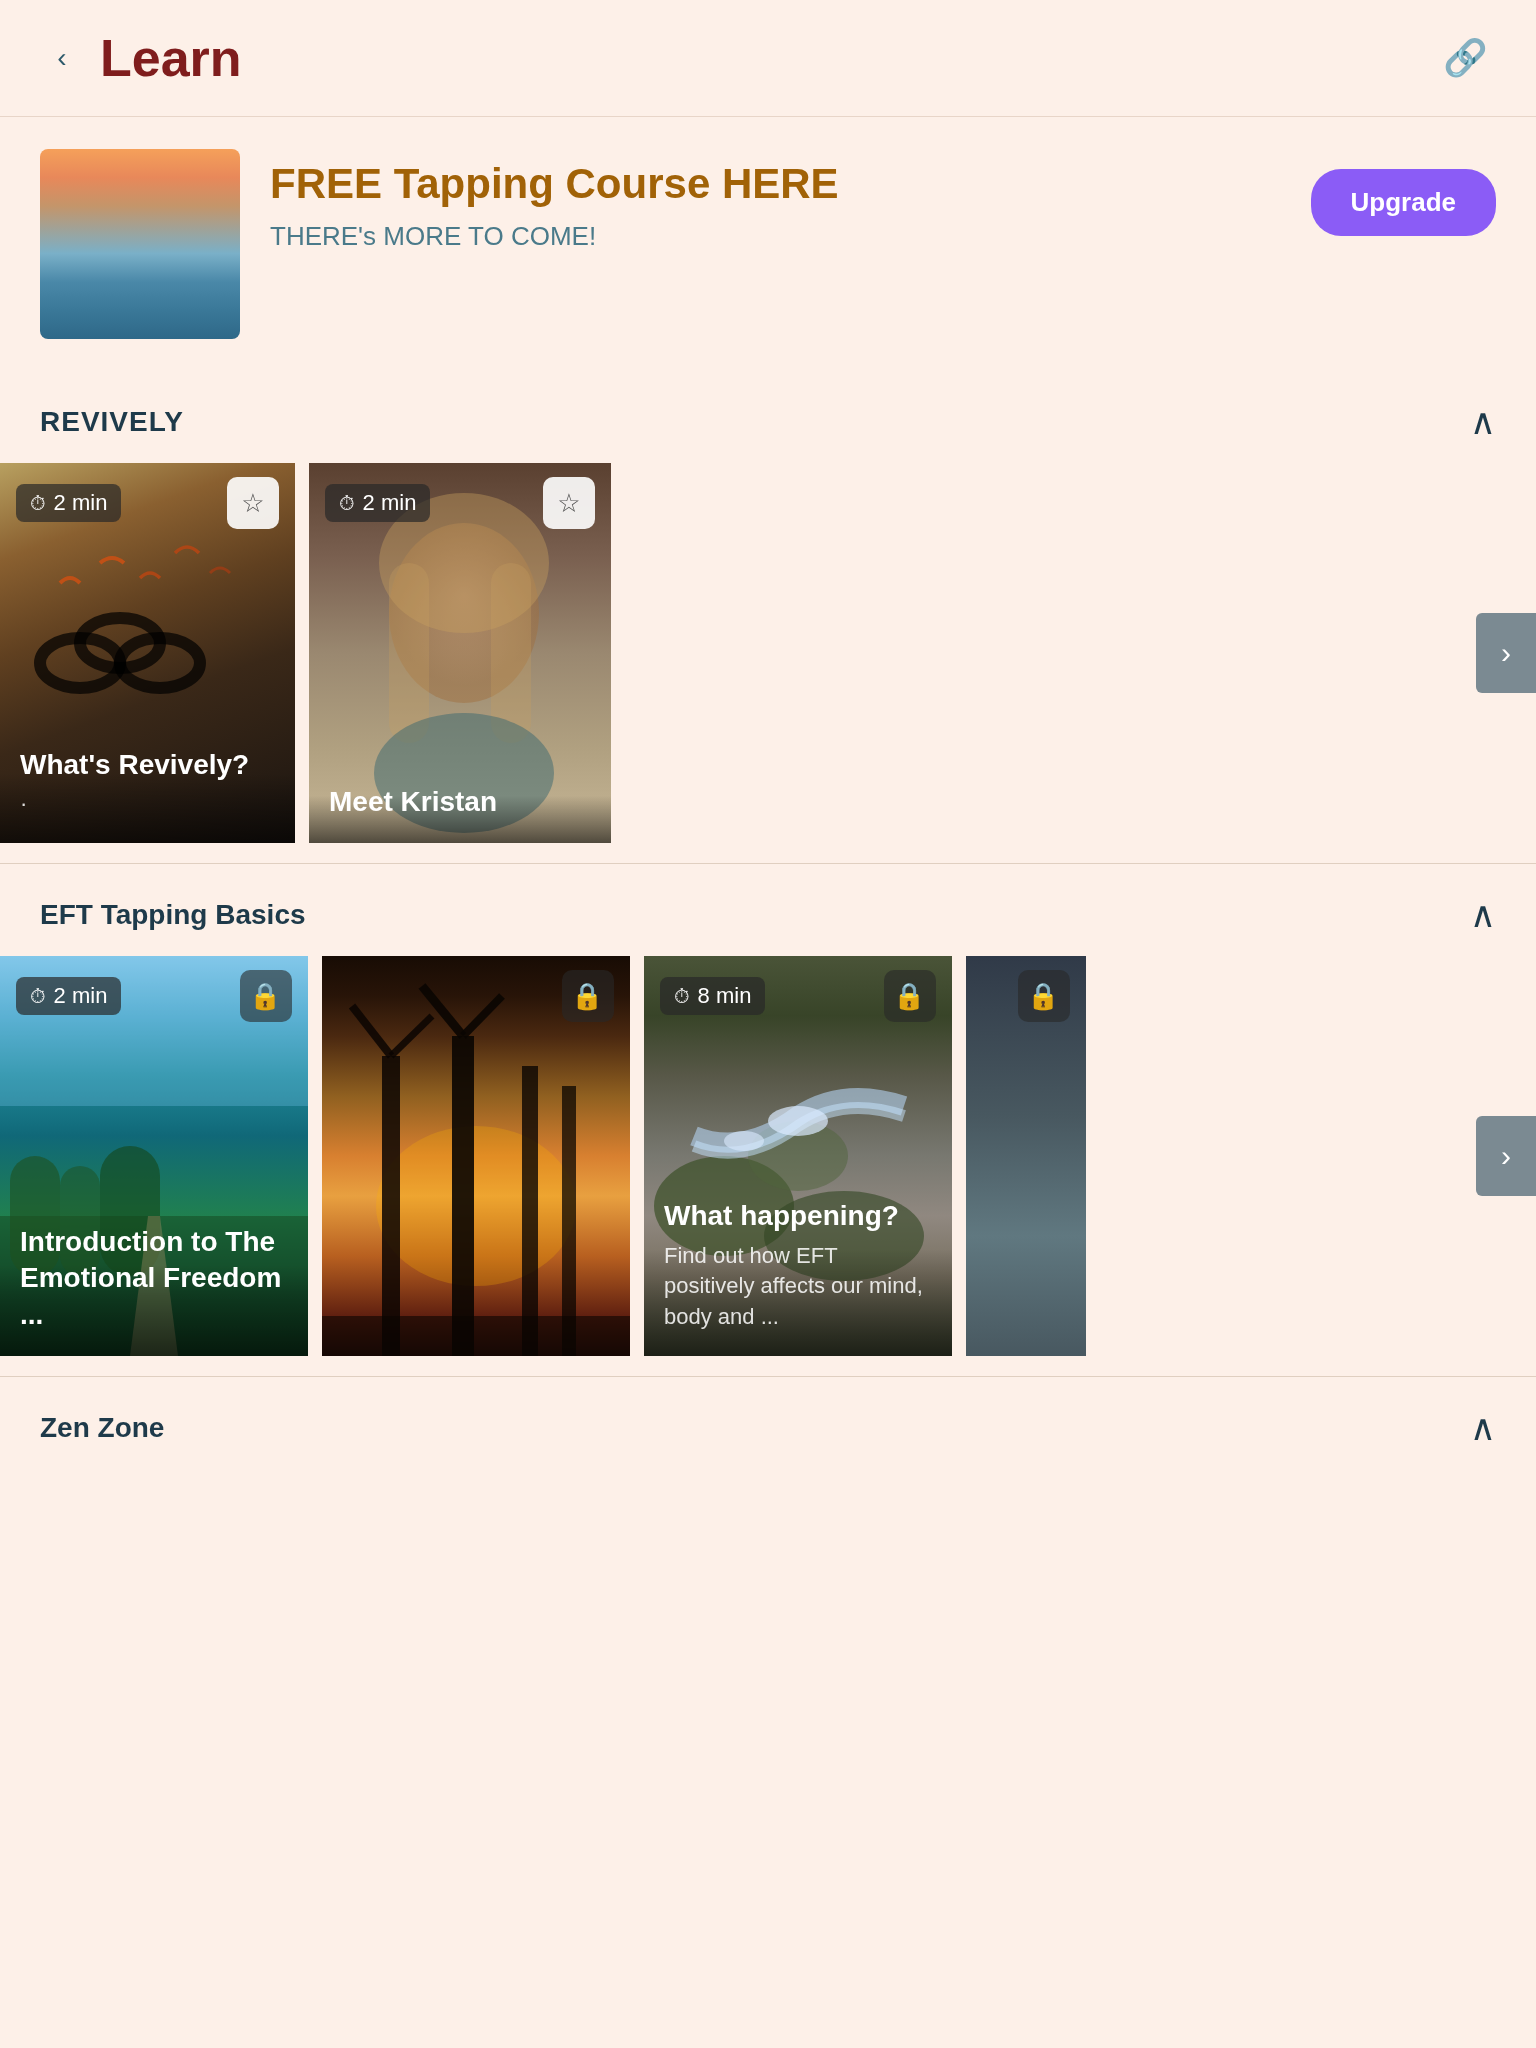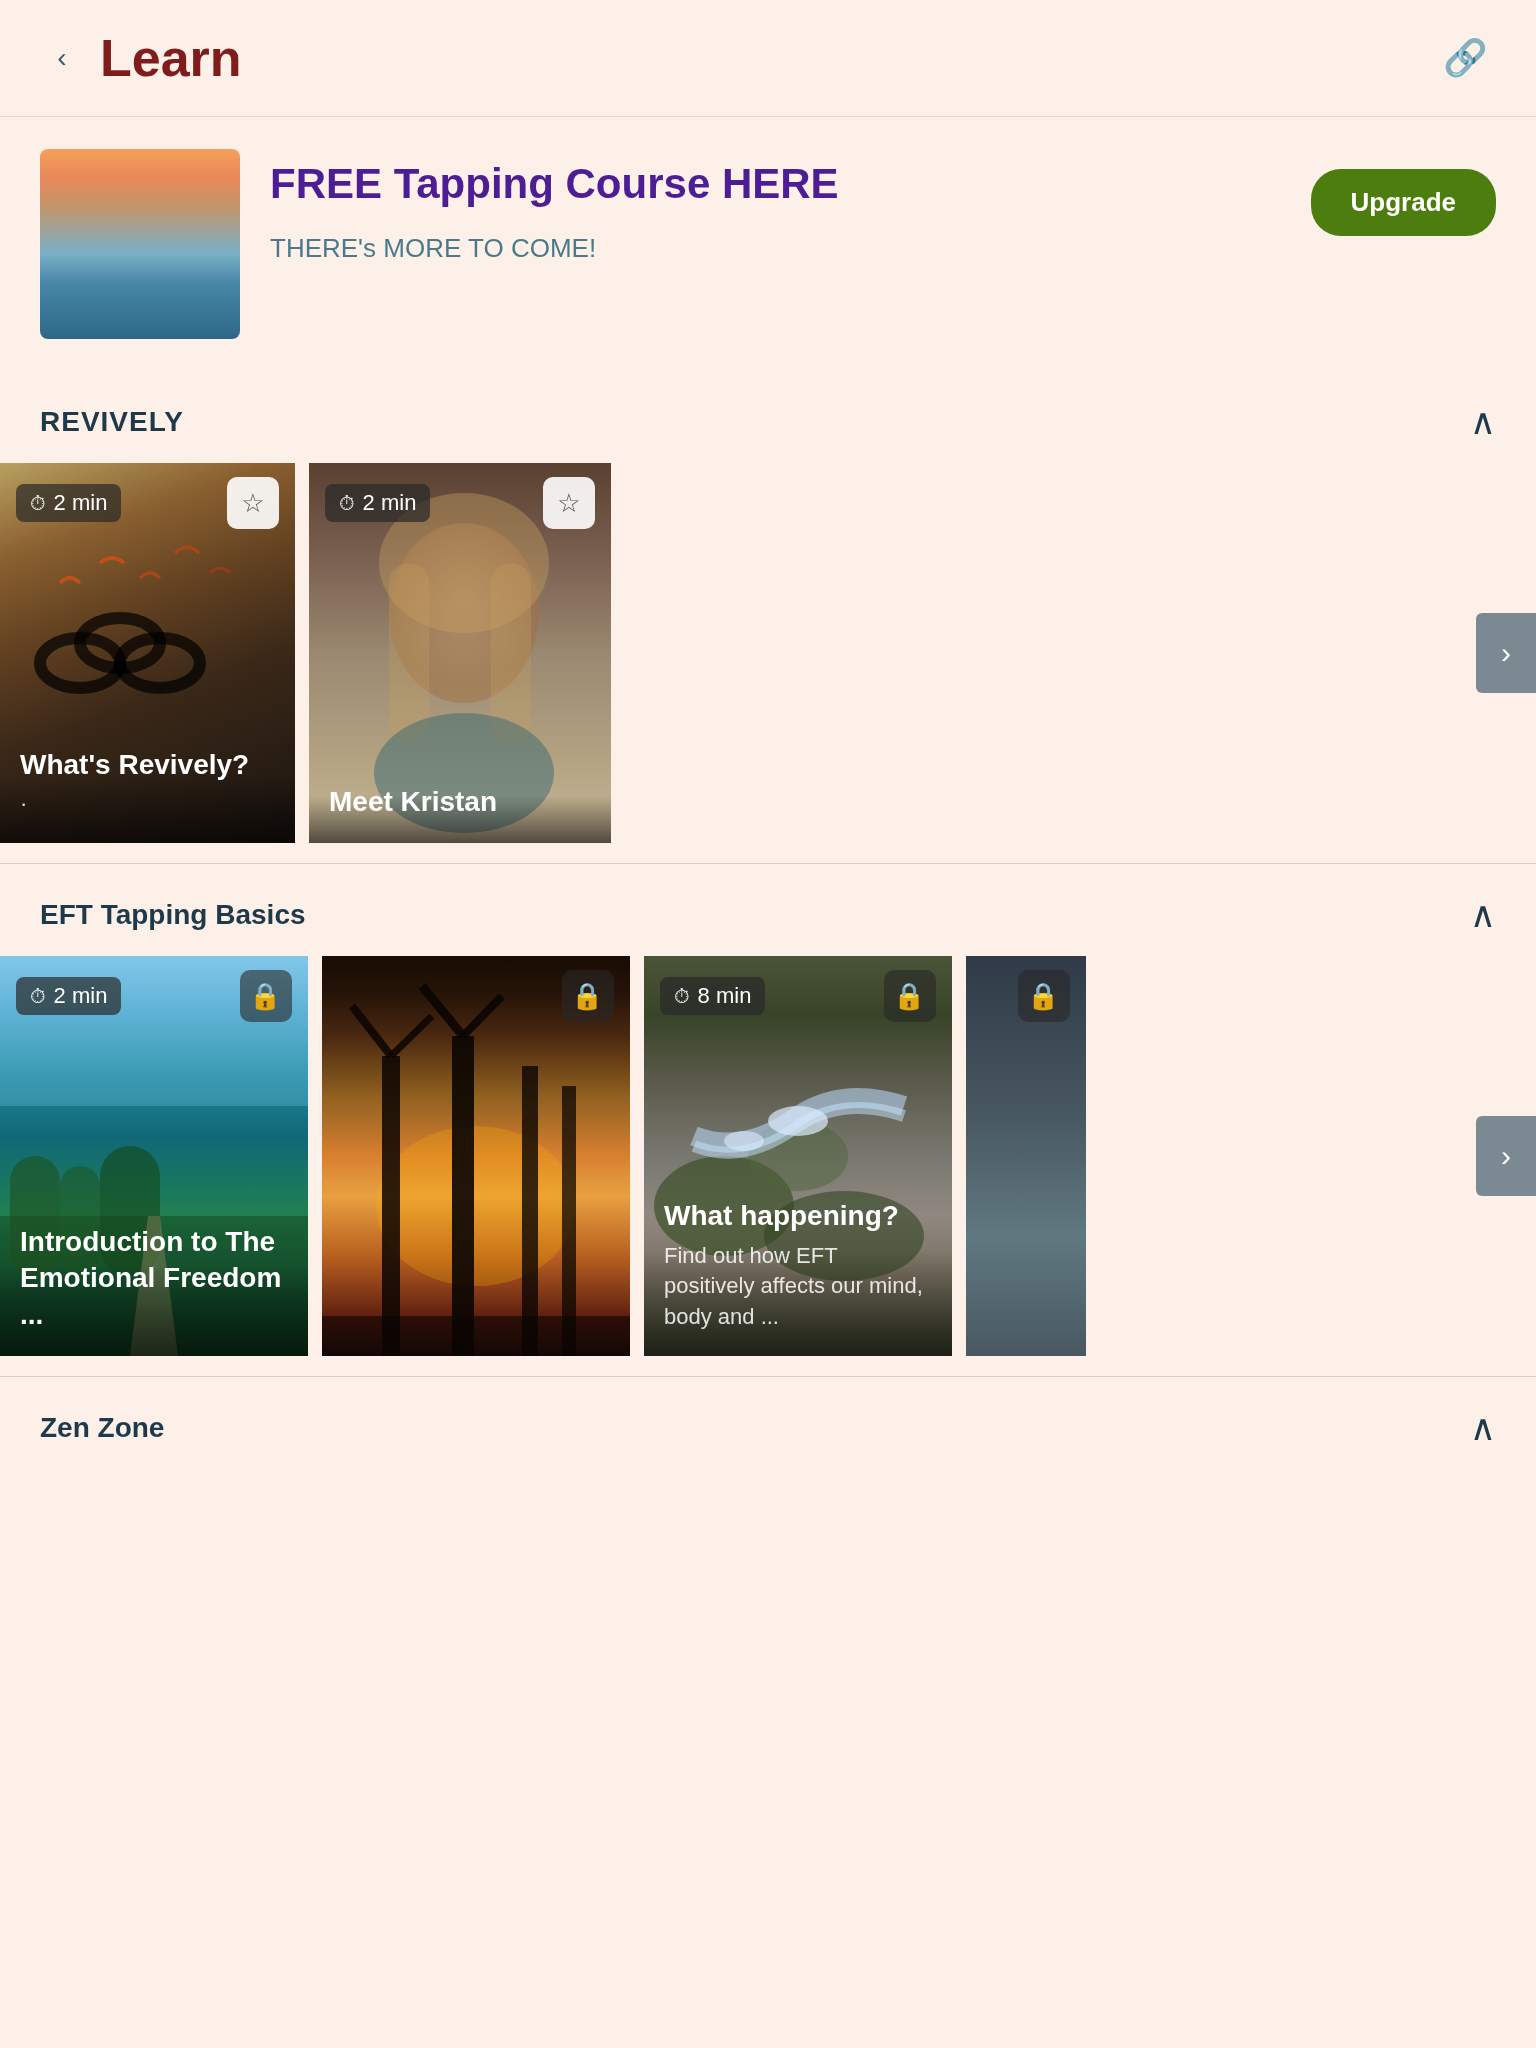--- a/index.html
+++ b/index.html
@@ -86,31 +86,31 @@
         #2e6888 100%
       );
     }
     .hero-content {
       flex: 1;
       padding-top: 10px;
     }
     .hero-title {
       font-size: 42px;
       font-weight: 700;
-      color: #4c1d95;
-      margin-bottom: 24px;
+      color: #a16207;
+      margin-bottom: 12px;
       line-height: 1.2;
     }
     .hero-subtitle {
       font-size: 26px;
       color: #4a7a8a;
       font-weight: 400;
     }
     .upgrade-btn {
-      background: #4d7c0f;
+      background: #8b5cf6;
       color: white;
       border: none;
       border-radius: 30px;
       padding: 18px 40px;
       font-size: 26px;
       font-weight: 600;
       cursor: pointer;
       white-space: nowrap;
       align-self: center;
       margin-top: 10px;

